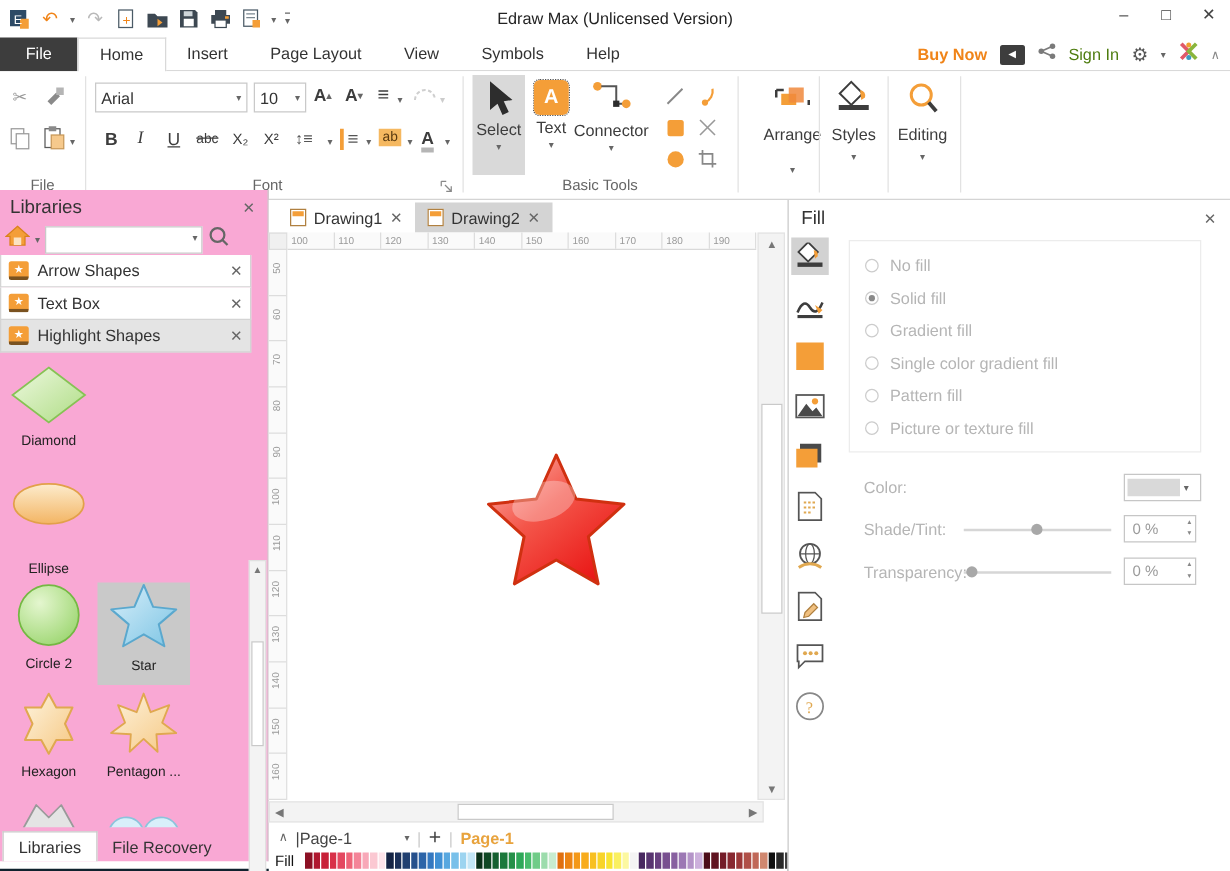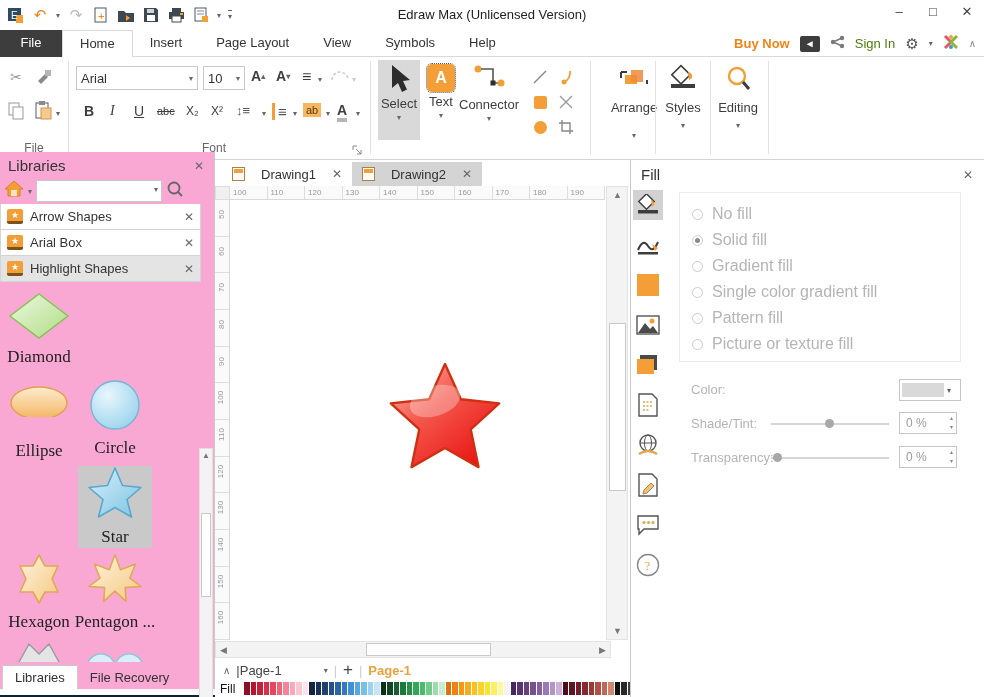--- a/index.html
+++ b/index.html
@@ -46,32 +46,32 @@
   .x-btn { font-size:12px; color:#666; }
   .lp-x { left:194px; top:7px; }
   .searchrow { left:4px; top:28px; display:flex; align-items:center; gap:4px; }
   .search-input { width:126px; height:22px; border:1px solid #c9c9c9; font-size:12px; padding:0 14px 0 4px; }
   .libbar { position:absolute; left:0; width:201px; height:26px; border:1px solid #d4d4d4; border-top:none; background:#fff; display:flex; align-items:center; padding:0 6px; gap:7px; font-size:13px; color:#333; }
   .libbar.sel { background:#e4e4e4; }
   .libbar .star-badge { width:16px; height:15px; background:#f49e38; border-bottom:3px solid #7a5220; color:#fff; font-size:9px; text-align:center; line-height:12px; border-radius:2px; }
   .libbar .x-btn { margin-left:auto; }
   .shape-cell { position:absolute; width:74px; height:82px; display:flex; flex-direction:column; align-items:center; }
   .shape-cell.sel { background:#c9c9c9; }
-  .shape-cell .lbl { font-family:Liberation Serif, serif; font-size:17px; color:#222; margin-top:7px; white-space:nowrap; }
+  .shape-cell .lbl { font-family:Liberation Sans, sans-serif; font-size:11px; color:#222; margin-top:7px; white-space:nowrap; }
   .lp-scroll { left:199px; top:296px; width:14px; height:372px; background:#f3f3f3; border:1px solid #e0e0e0; }
   .lp-scroll .arr { position:absolute; left:0; width:12px; text-align:center; font-size:8px; color:#777; }
   .lp-thumb { position:absolute; left:1px; top:64px; width:10px; height:84px; background:#fff; border:1px solid #c9c9c9; }
   .lp-tabs { left:0; top:508px; width:215px; height:29px; display:flex; align-items:flex-end; font-size:13px; color:#333; }
   .lp-tab { padding:4px 12px; }
   .lp-tab.active { border:1px solid #c9c9c9; border-bottom:none; background:#fff; margin-left:2px; }
 
   
   .center { left:215px; top:160px; width:415px; height:537px; background:#fff; }
   .doc-tabs { position:absolute; left:7px; top:2px; display:flex; height:24px; }
-  .doc-tab { display:flex; align-items:center; gap:16px; padding:0 10px; font-size:13px; color:#333; }
+  .doc-tab { display:flex; align-items:center; gap:6px; padding:0 10px; font-size:13px; color:#333; }
   .doc-tab.active { background:#d4d4d4; }
   .doc-ic { width:13px; height:14px; background:#fff; border:1px solid #b08040; position:relative; }
   .doc-ic:before { content:""; position:absolute; left:1px; top:1px; right:1px; height:4px; background:#f49e38; }
   .corner { left:0; top:26px; width:15px; height:14px; background:#f0f0f0; border:1px solid #ddd; }
   .hruler { left:15px; top:26px; width:375px; height:14px; background:#fafafa; border-bottom:1px solid #d9d9d9; display:flex; }
   .hruler span { flex:1; font-size:8px; color:#999; border-right:1px solid #ddd; padding-left:3px; line-height:14px; }
   .vruler { left:0; top:40px; width:15px; height:440px; background:#fafafa; border-right:1px solid #d9d9d9; display:flex; flex-direction:column; }
   .vruler span { flex:1; font-size:8px; color:#999; border-bottom:1px solid #ddd; display:flex; align-items:flex-start; justify-content:center; }
   .vruler span i { font-style:normal; transform:rotate(-90deg) translateY(-1px); display:block; margin-top:10px; }
   .canvas { left:15px; top:40px; width:375px; height:440px; background:#fff; }
@@ -88,21 +88,21 @@
   .palette { display:flex; gap:1px; }
   .palette span { width:5.5px; height:13px; flex:none; }
 
   
   .right-panel { left:630px; top:160px; width:354px; height:537px; background:#fff; border-left:1px solid #c9c9c9; }
   .rp-title { left:10px; top:6px; font-size:15px; color:#333; }
   .rp-x { left:332px; top:8px; }
   .rp-ic { position:absolute; left:2px; width:30px; height:30px; display:flex; align-items:center; justify-content:center; }
   .rp-ic.sel { background:#d2d2d2; }
   .opt-box { left:48px; top:32px; width:282px; height:170px; border:1px solid #ececec; }
-  .opt { position:absolute; left:12px; display:flex; align-items:center; gap:9px; font-size:16px; color:#b5b5b5; }
+  .opt { position:absolute; left:12px; display:flex; align-items:center; gap:9px; font-size:13px; color:#b5b5b5; }
   .radio { width:11px; height:11px; border:1px solid #ccc; border-radius:50%; position:relative; }
   .radio.on:after { content:""; position:absolute; left:2px; top:2px; width:5px; height:5px; border-radius:50%; background:#8a8a8a; }
   .rp-row-label { position:absolute; left:60px; font-size:13px; color:#b5b5b5; }
   .slider { position:absolute; width:118px; height:2px; background:#d6d6d6; }
   .knob { position:absolute; top:-4px; width:9px; height:9px; border-radius:50%; background:#a8a8a8; }
   .spin { position:absolute; width:58px; height:22px; border:1px solid #c6c6c6; font-size:12px; color:#9a9a9a; display:flex; align-items:center; padding-left:6px; }
   .spin .arrows { position:absolute; right:3px; top:1px; display:flex; flex-direction:column; font-size:6px; color:#888; line-height:9px; }
   .color-drop { left:268px; top:219px; width:62px; height:22px; border:1px solid #c6c6c6; display:flex; align-items:center; padding:2px; gap:3px; }
   .color-drop .sw { width:42px; height:14px; background:#d9d9d9; }
 </style>
@@ -327,20 +327,21 @@
     </span>
     <span class="smalltool" style="left:530px;top:60px;">
         <span class="orange-ci"></span>
       </span>
     <span class="smalltool" style="left:556px;top:60px;">
       <svg width="16" height="16">
           <path d="M4,1 V12 H15" fill="none" stroke="#888" stroke-width="1.4"></path>
           <path d="M1,4 H12 V15" fill="none" stroke="#888" stroke-width="1.4"></path>
         </svg>
     </span>
+    <div class="grp-label" style="left:380px;width:200px;">Basic Tools</div>
     <div class="rdiv" style="left:590px;"></div>
 
     <div class="bigbtn" style="left:584px;width:56px;gap:16px;margin-left:22px;">
       <svg width="30" height="30" style="margin-top:4px;">
           <path d="M2,8 h6 M2,8 v6 M28,22 h-6 M28,22 v-6" stroke="#3d3d3d" stroke-width="2" fill="none"></path>
           <rect x="6" y="11" width="12" height="12" fill="#f49e38"></rect>
           <rect x="12" y="6" width="12" height="12" fill="#f0883c" opacity="0.85"></rect>
         </svg>
       <span>Arrange</span>
       <span class="dd">▾</span>
@@ -390,21 +391,21 @@
       </span>
     </div>
 
     <div class="libbar" style="top:52px;">
       <span class="star-badge">★</span>
       <span>Arrow Shapes</span>
       <span class="x-btn">✕</span>
     </div>
     <div class="libbar" style="top:78px;">
       <span class="star-badge">★</span>
-      <span>Arial Box</span>
+      <span>Text Box</span>
       <span class="x-btn">✕</span>
     </div>
     <div class="libbar sel" style="top:104px;">
       <span class="star-badge">★</span>
       <span>Highlight Shapes</span>
       <span class="x-btn">✕</span>
     </div>
 
     <div class="shape-cell" style="left:2px;top:140px;">
       <svg width="66" height="48">
@@ -423,31 +424,31 @@
           <defs>
             <linearGradient id="org" x1="0" y1="0" x2="0" y2="1">
               <stop offset="0" stop-color="#fdeccd"></stop>
               <stop offset="1" stop-color="#f3b564"></stop>
             </linearGradient>
           </defs>
           <ellipse cx="31" cy="24" rx="28" ry="16" fill="url(#org)" stroke="#e2a04a" stroke-width="1.4"></ellipse>
         </svg>
       <span class="lbl">Ellipse</span>
     </div>
-    <div class="shape-cell" style="left:78px;top:227px;">
+    <div class="shape-cell" style="left:2px;top:314px;">
       <svg width="52" height="52">
           <defs>
-            <radialGradient id="blu" cx="0.35" cy="0.3" r="0.9">
-              <stop offset="0" stop-color="#e8f7fd"></stop>
-              <stop offset="1" stop-color="#8ecde9"></stop>
+            <radialGradient id="grn2" cx="0.35" cy="0.3" r="0.9">
+              <stop offset="0" stop-color="#e4f6cf"></stop>
+              <stop offset="1" stop-color="#93d264"></stop>
             </radialGradient>
           </defs>
-          <circle cx="26" cy="26" r="24" fill="url(#blu)" stroke="#74b6d8" stroke-width="1.4"></circle>
-        </svg>
-      <span class="lbl">Circle</span>
+          <circle cx="26" cy="26" r="24" fill="url(#grn2)" stroke="#74b843" stroke-width="1.4"></circle>
+        </svg>
+      <span class="lbl">Circle 2</span>
     </div>
     <div class="shape-cell" style="left:2px;top:401px;">
       <svg width="54" height="52">
           <defs>
             <linearGradient id="orgs" x1="0" y1="0" x2="1" y2="1">
               <stop offset="0" stop-color="#fdf3dd"></stop>
               <stop offset="1" stop-color="#f6c883"></stop>
             </linearGradient>
           </defs>
           <polygon points="27,2 33,13 46,13 40,26 46,39 33,39 27,50 21,39 8,39 14,26 8,13 21,13" fill="url(#orgs)" stroke="#e0a850" stroke-width="1.6" stroke-linejoin="round"></polygon>

